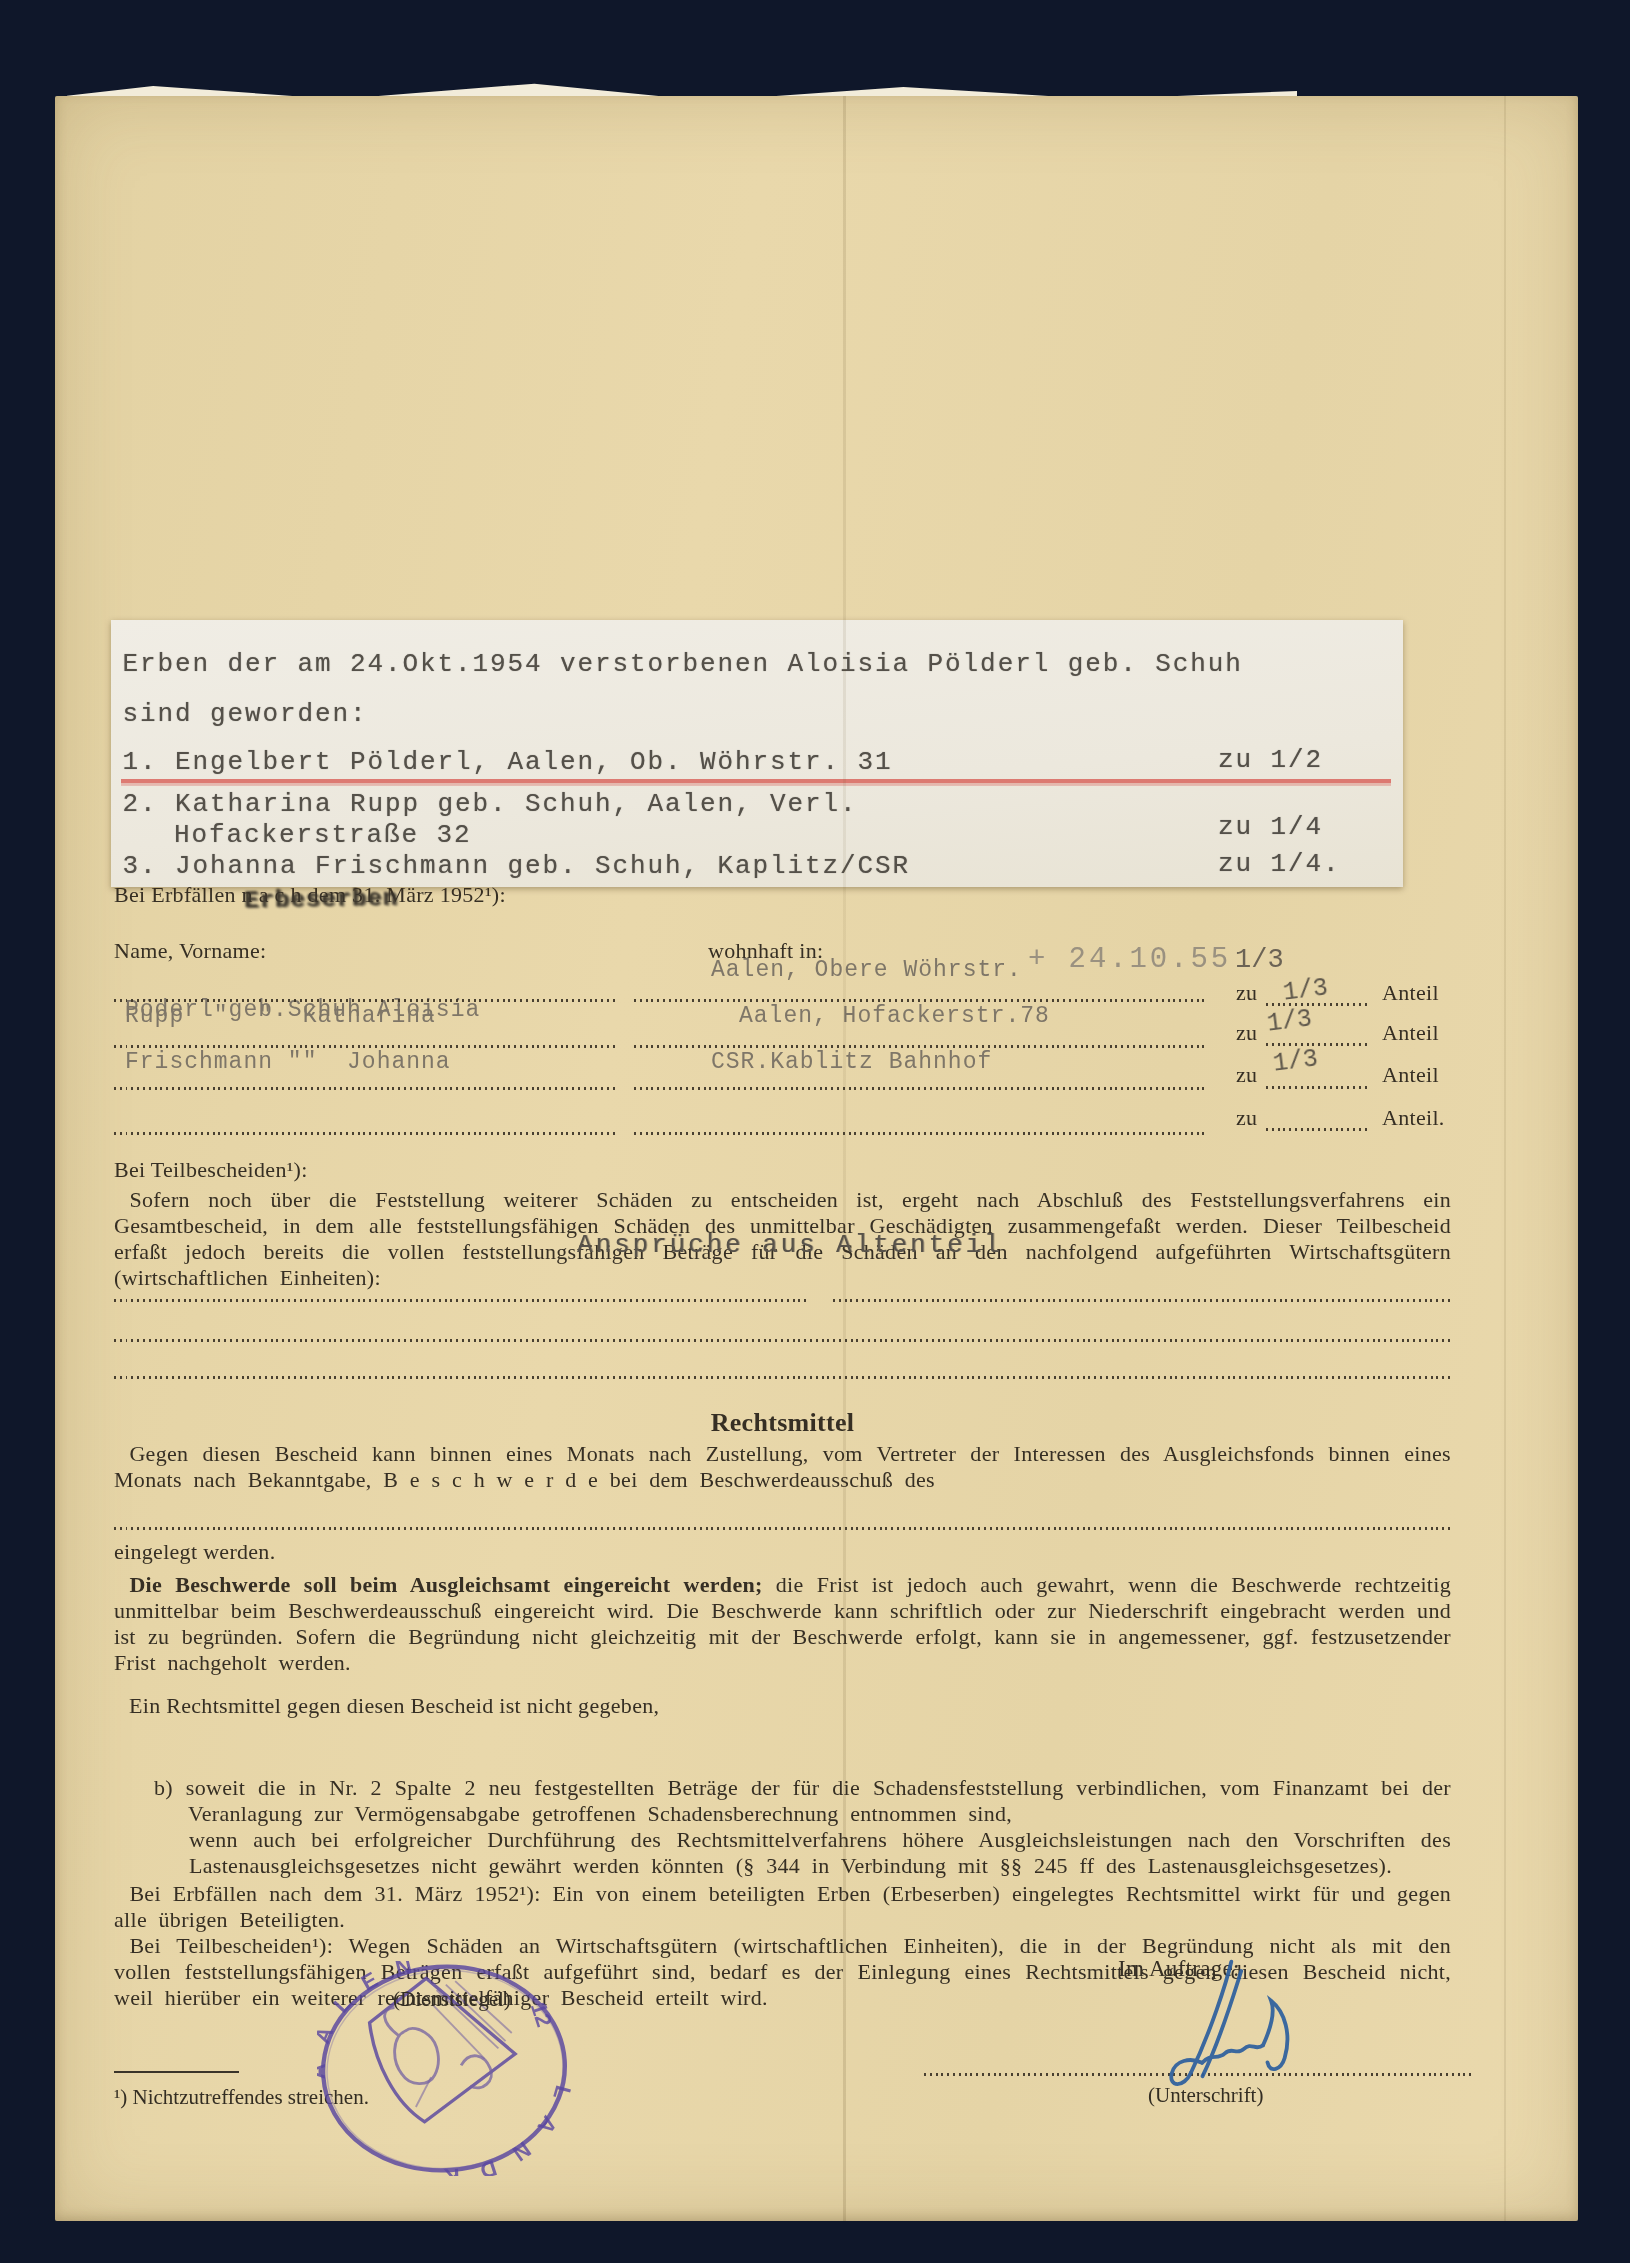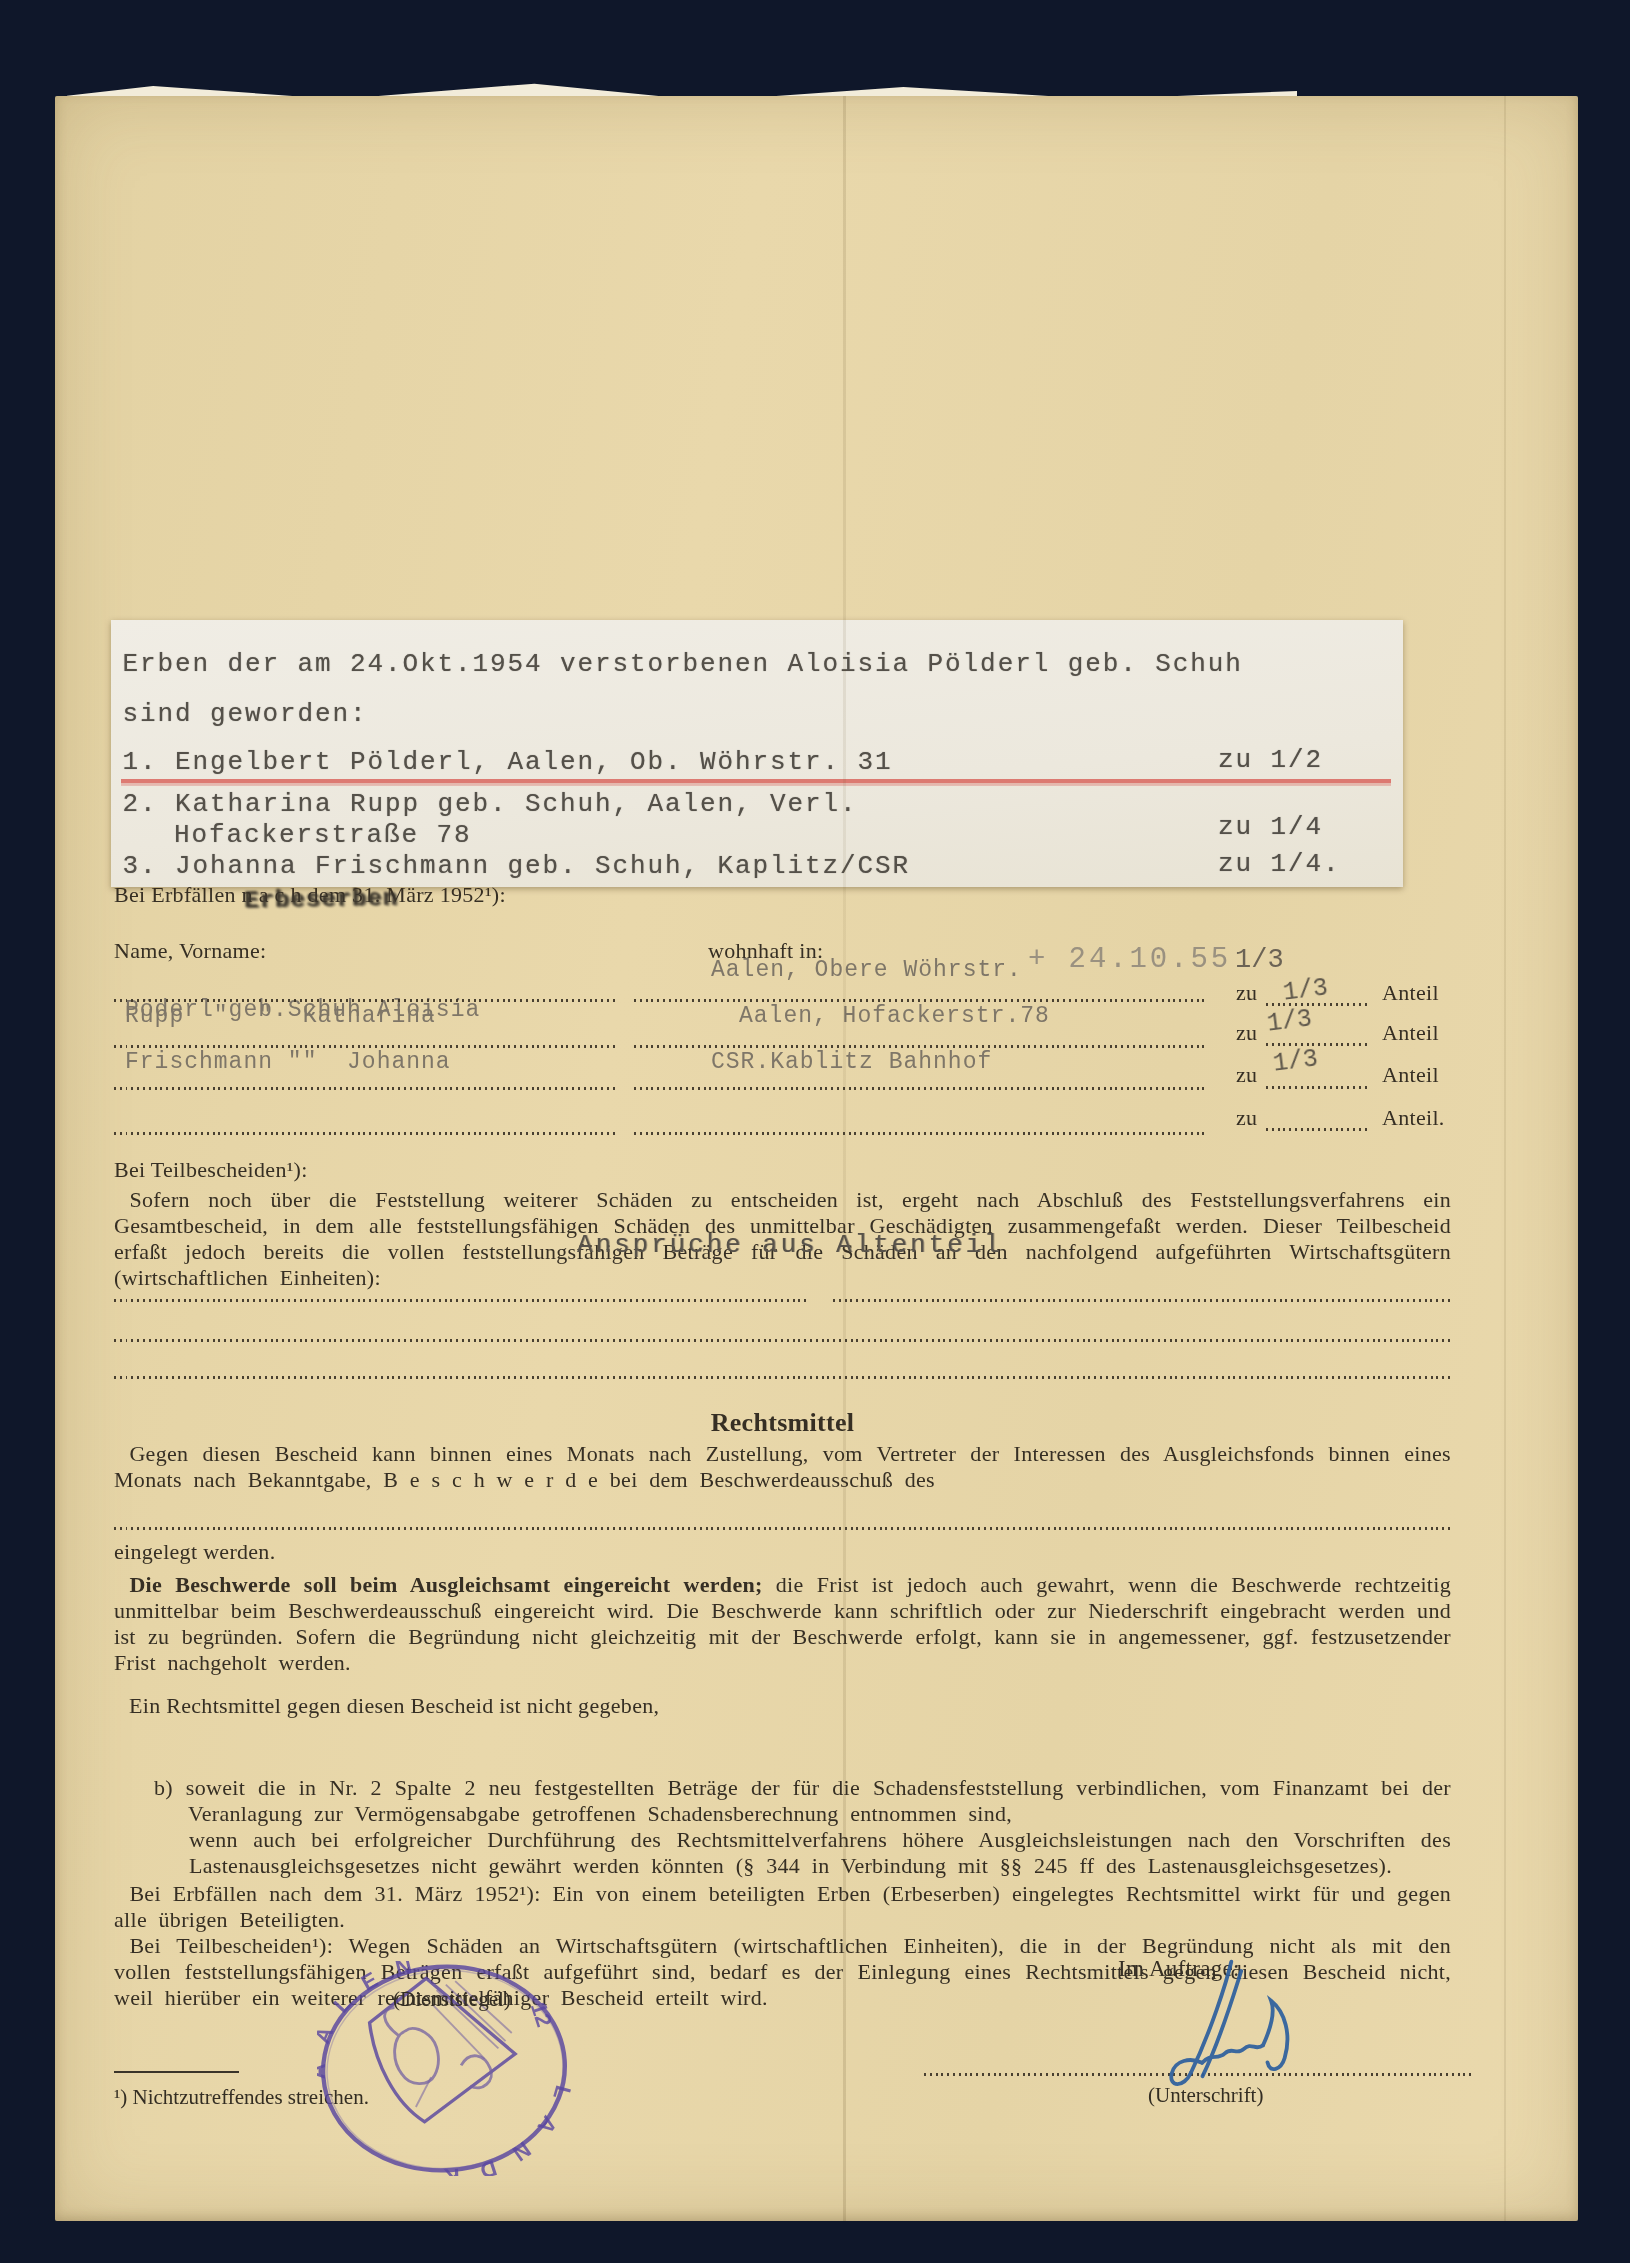--- a/index.html
+++ b/index.html
@@ -55,21 +55,21 @@
     <div class="crease-v"></div>
     <div class="crease-v2"></div>
 
     <div class="note">
       <div class="ln" style="left:11.5px;top:29px;">Erben der am 24.Okt.1954 verstorbenen Aloisia Pölderl geb. Schuh</div>
       <div class="ln" style="left:11.5px;top:79px;font-family:Liberation Mono, monospace;">sind geworden:</div>
       <div class="ln" style="left:11.5px;top:127px;">1. Engelbert Pölderl, Aalen, Ob. Wöhrstr. 31</div>
       <div class="ln" style="left:1107px;top:125px;">zu 1/2</div>
       <div class="red-underline"></div>
       <div class="ln" style="left:11.5px;top:169px;">2. Katharina Rupp geb. Schuh, Aalen, Verl.</div>
-      <div class="ln" style="left:63px;top:200px;">Hofackerstraße 78</div>
+      <div class="ln" style="left:63px;top:200px;">Hofackerstraße 32</div>
       <div class="ln" style="left:1107px;top:192px;">zu 1/4</div>
       <div class="ln" style="left:11.5px;top:231px;">3. Johanna Frischmann geb. Schuh, Kaplitz/CSR</div>
       <div class="ln" style="left:1107px;top:229px;">zu 1/4.</div>
     </div>
 
     <div class="t print" style="left:59px;top:786px;">Bei Erbfällen n a c h  dem 31. März 1952¹):</div>
     <div class="t overstamp" style="left:189px;top:790px;">Erbeserben</div>
 
     <div class="t print" style="left:59px;top:842px;">Name, Vorname:</div>
     <div class="t print" style="left:653px;top:842px;">wohnhaft in:</div>

